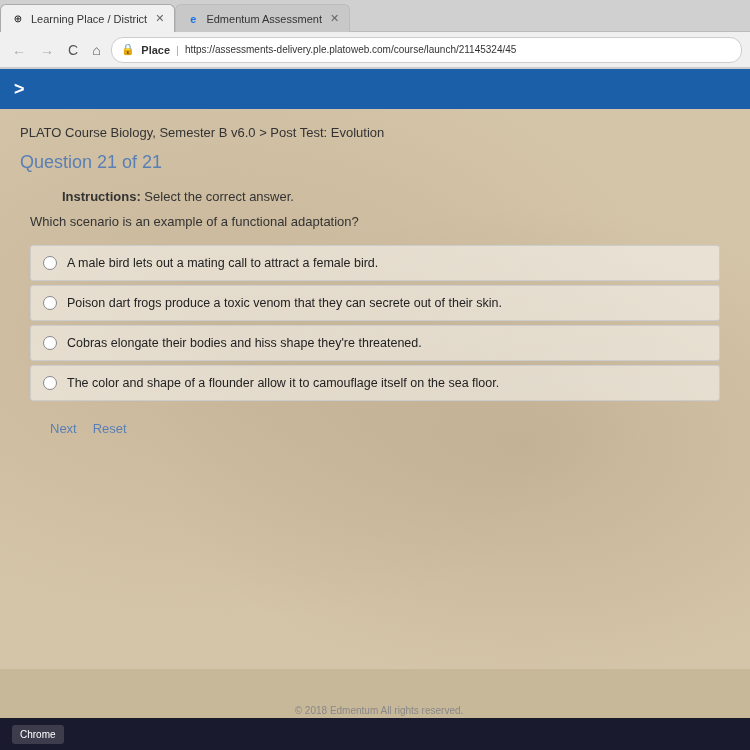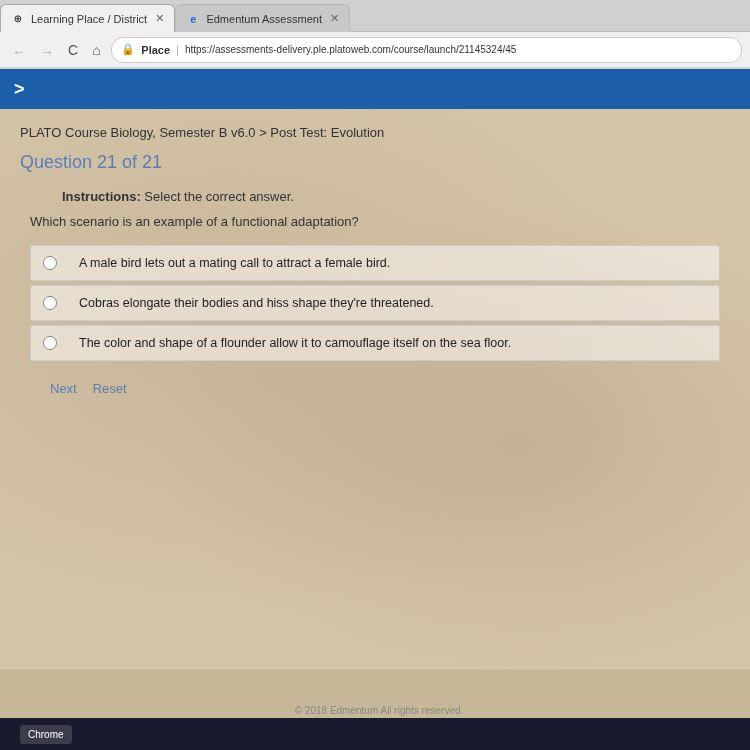--- a/index.html
+++ b/index.html
@@ -223,21 +223,20 @@
       background: white;
       flex-shrink: 0;
       display: flex;
       align-items: center;
       justify-content: center;
     }
 
     .option-text {
       font-size: 12.5px;
       color: #222;
-      margin-left: 12px;
     }
 
     
     .button-row {
       display: flex;
       gap: 16px;
       margin-top: 20px;
       margin-left: 30px;
     }
 
@@ -267,21 +266,21 @@
     
     .taskbar {
       position: absolute;
       bottom: 0;
       left: 0;
       right: 0;
       height: 32px;
       background: #1a1a2e;
       display: flex;
       align-items: center;
-      padding: 0 20px;
+      padding: 0 12px;
       gap: 4px;
     }
 
     .taskbar-item {
       display: flex;
       align-items: center;
       gap: 4px;
       padding: 4px 8px;
       background: rgba(255,255,255,0.15);
       border-radius: 3px;
@@ -343,20 +342,24 @@
 
   <div class="question-text">Which scenario is an example of a functional adaptation?</div>
 
   <div class="options-container">
 
     <div class="option-row">
       <div class="radio-circle"></div>
       <span class="option-text">A male bird lets out a mating call to attract a female bird.</span>
     </div>
 
+    <div class="option-row">
+      <div class="radio-circle"></div>
+      <span class="option-text">Poison dart frogs produce a toxic venom that they can secrete out of their skin.</span>
+    </div>
 
     <div class="option-row">
       <div class="radio-circle"></div>
       <span class="option-text">Cobras elongate their bodies and hiss shape they're threatened.</span>
     </div>
 
     <div class="option-row">
       <div class="radio-circle"></div>
       <span class="option-text">The color and shape of a flounder allow it to camouflage itself on the sea floor.</span>
     </div>

